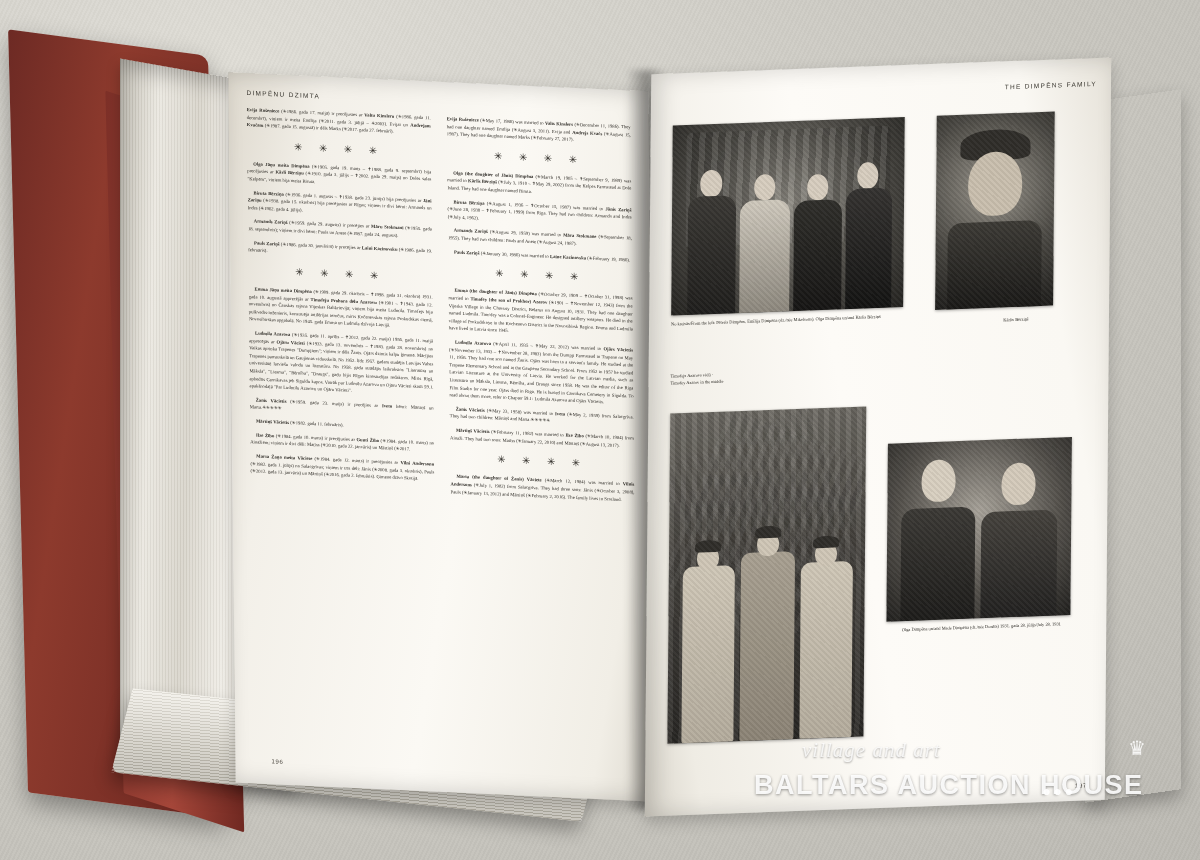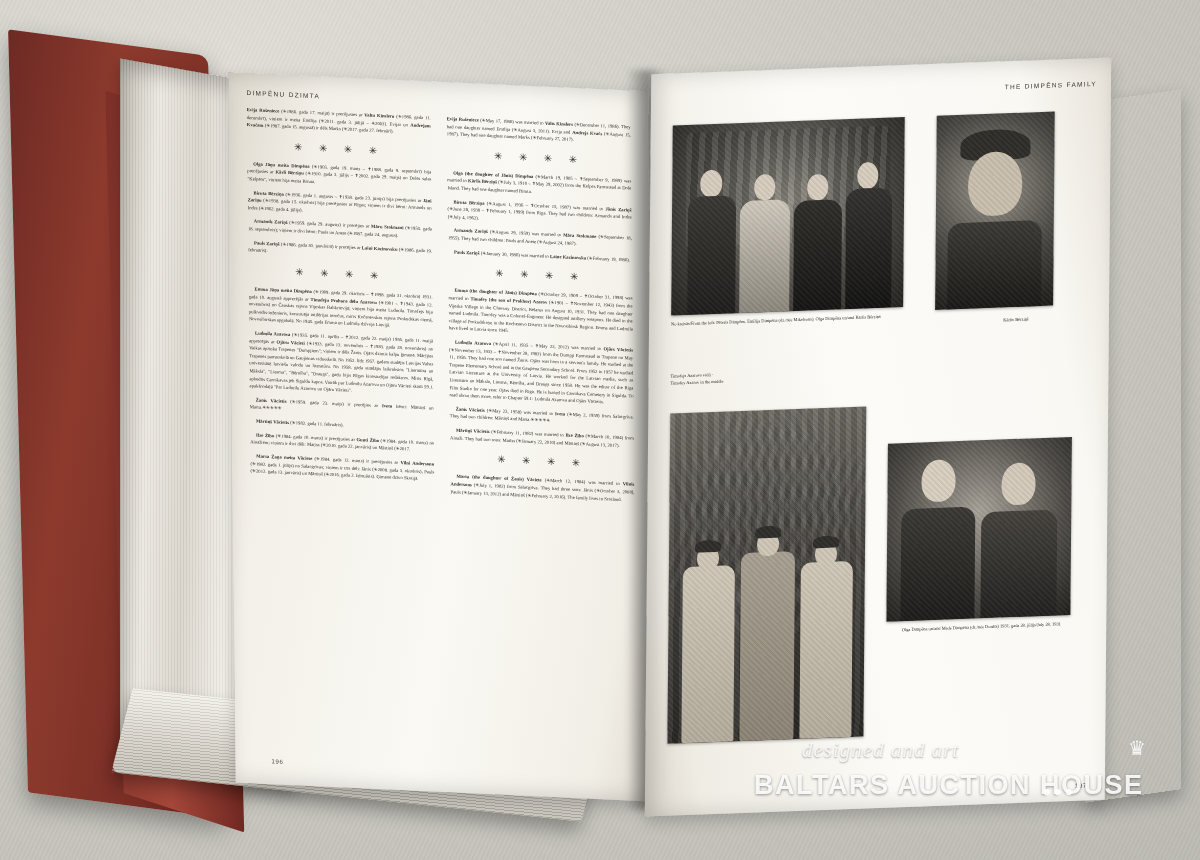--- a/index.html
+++ b/index.html
@@ -302,17 +302,17 @@
       </div>
       <div class="grain"></div>
     </div>
     <div class="cap" style="left:240px;top:562px;width:190px;text-align:center;">Olga Dimpēna un/and Made Dimpēna (dz./née Donāts) 1931. gada 28. jūlijs/July 28, 1931</div>
 
     <div class="folio-right">197</div>
   </div>
 </div>
 
 <div class="watermark">
-  <div class="wm-line1">designed and art</div>
+  <div class="wm-line1">village and art</div>
   <div class="wm-crown">♛</div>
   <div class="wm-line2">BALTARS AUCTION HOUSE</div>
   <div class="wm-dots">•••</div>
 </div>
 
 </body></html>

